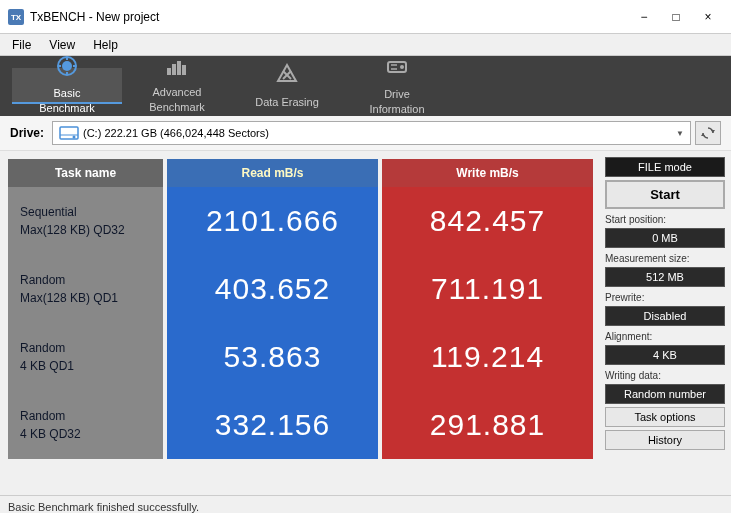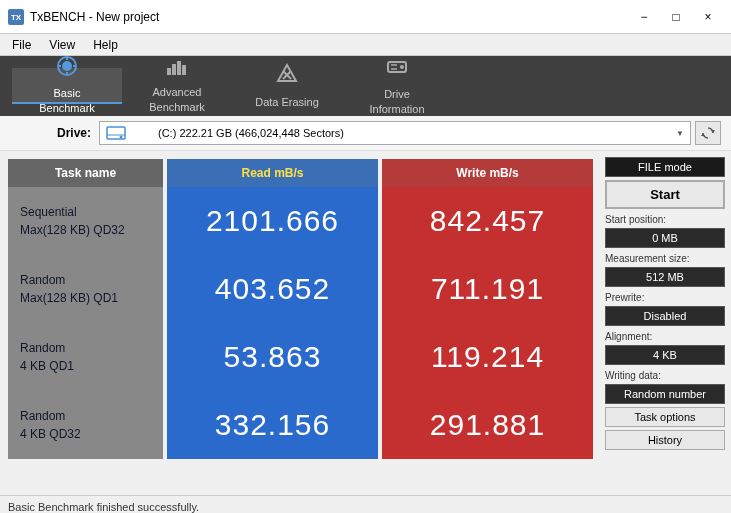--- a/index.html
+++ b/index.html
@@ -103,38 +103,37 @@
     
     .drive-row {
       background: #f5f5f5;
       height: 35px;
       display: flex;
       align-items: center;
       padding: 0 10px;
       gap: 8px;
       border-bottom: 1px solid #ddd;
     }
-    .drive-label { font-size: 12px; font-weight: 600; margin-left: 47px; }
+    .drive-label { font-size: 12px; font-weight: 600; }
     .drive-select-container {
       flex: 1;
       display: flex;
       gap: 4px;
       align-items: center;
     }
     .drive-select-box {
       flex: 1;
       height: 24px;
       border: 1px solid #aaa;
       background: white;
       display: flex;
       align-items: center;
       padding: 0 6px;
       font-size: 11px;
       position: relative;
-      gap: 28px;
     }
     .drive-select-box::after {
       content: '▼';
       position: absolute;
       right: 6px;
       font-size: 8px;
       color: #555;
     }
     .drive-icon-btn {
       width: 26px;
@@ -161,21 +160,21 @@
       flex-direction: column;
       gap: 0;
     }
 
     .table-header {
       display: flex;
       gap: 4px;
       height: 28px;
     }
     .th-task { flex: 0 0 155px; background: #666; color: white; display: flex; align-items: center; justify-content: center; font-size: 12px; font-weight: 600; }
-    .th-read { flex: 1; background: #3a6eb5; color: #fde047; display: flex; align-items: center; justify-content: center; font-size: 12px; font-weight: 600; }
+    .th-read { flex: 1; background: #3a6eb5; color: #fef9c3; display: flex; align-items: center; justify-content: center; font-size: 12px; font-weight: 600; }
     .th-write { flex: 1; background: #b53a3a; color: white; display: flex; align-items: center; justify-content: center; font-size: 12px; font-weight: 600; }
 
     .bench-row {
       display: flex;
       gap: 4px;
       height: 68px;
     }
     .row-task {
       flex: 0 0 155px;
       background: #888;

